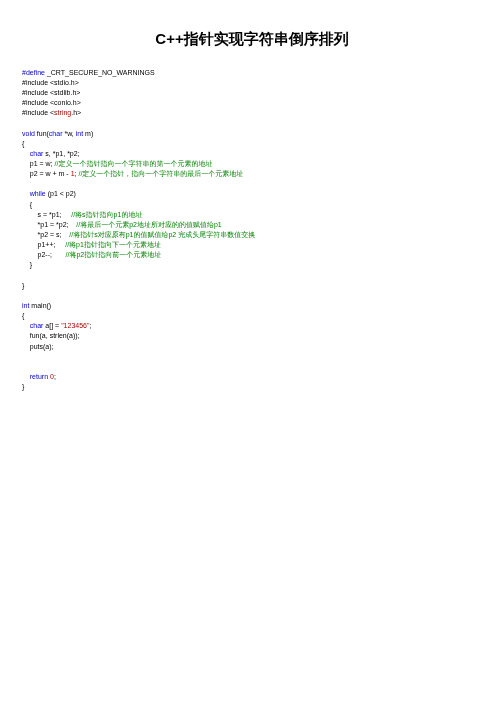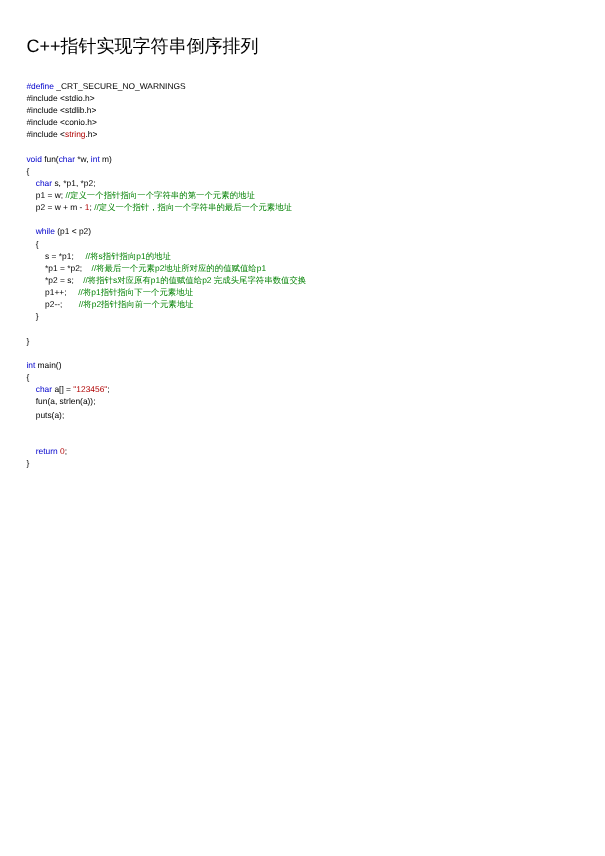--- a/index.html
+++ b/index.html
@@ -10,22 +10,23 @@
     line-height: 1.45;
     color: #000;
     background: #fff;
     width: 504px;
   }
   .page {
     padding: 28px 22px;
     box-sizing: border-box;
   }
   h1 {
+    text-align: center;
     font-size: 15px;
-    font-weight: normal;
+    font-weight: bold;
     margin: 0 0 18px 0;
     color: #000;
   }
   pre {
     margin: 0;
     font-family: Arial, "Microsoft YaHei", sans-serif;
     font-size: 7px;
     line-height: 1.45;
     white-space: pre;
   }

